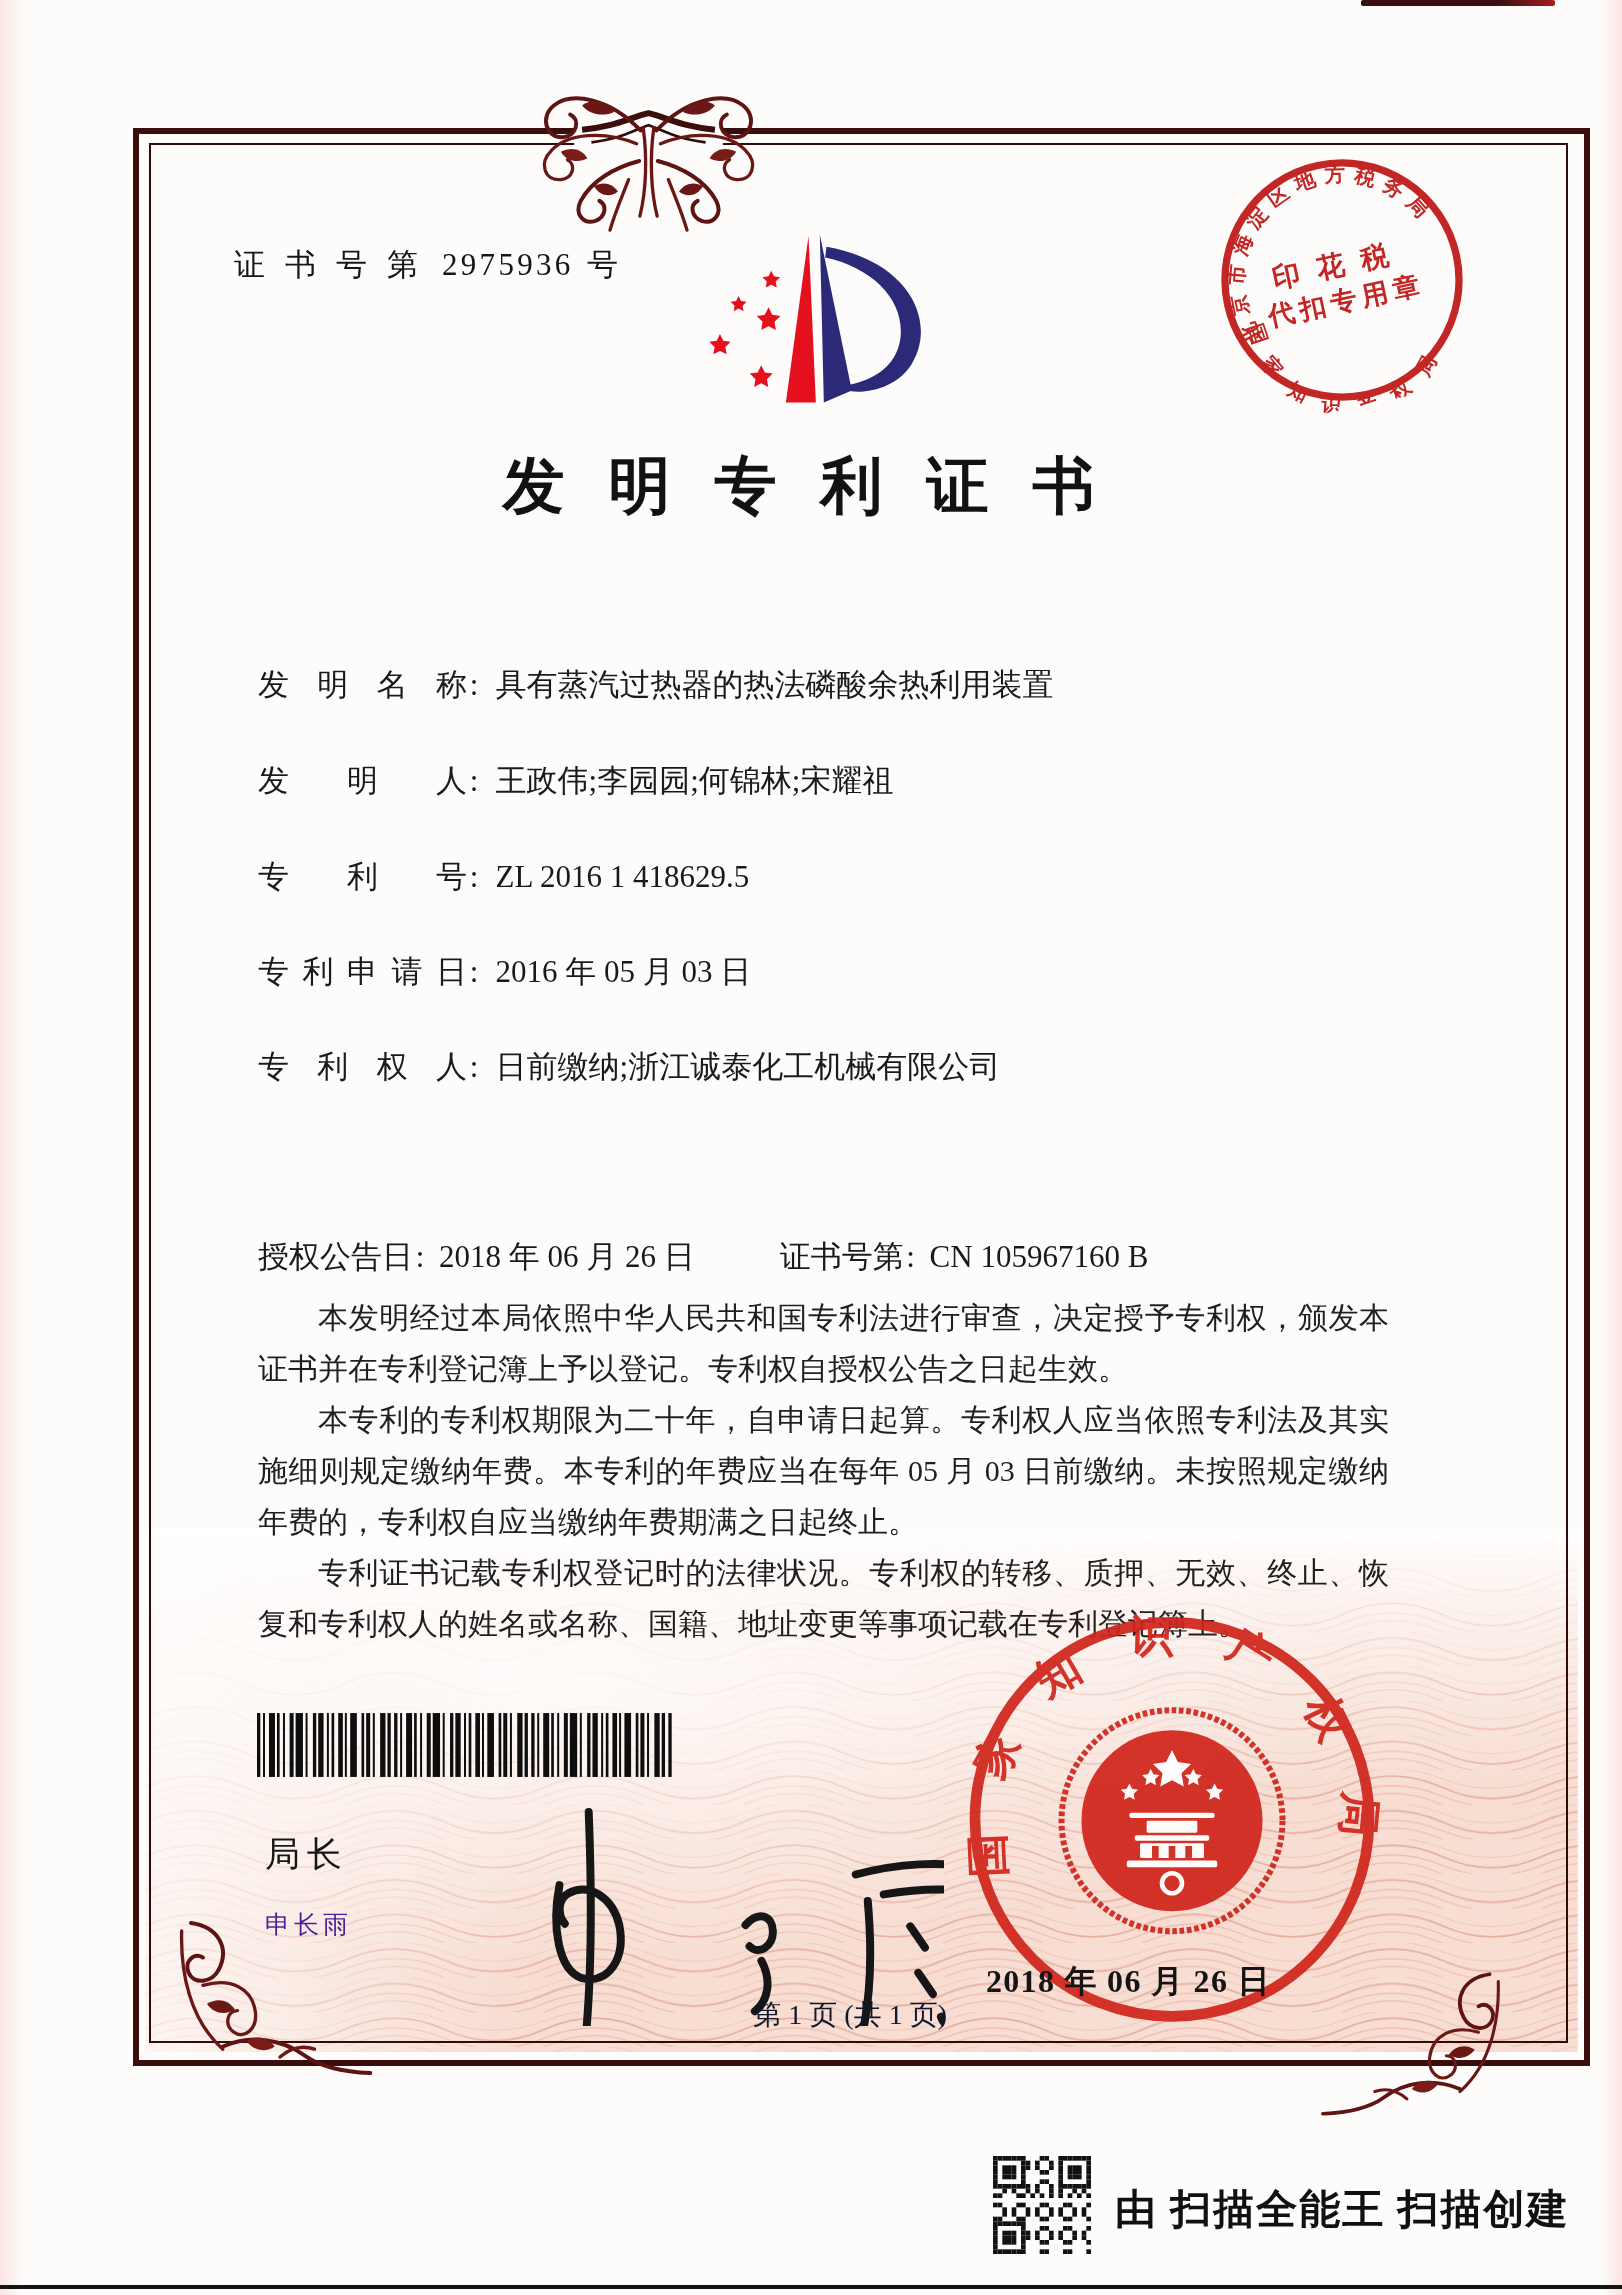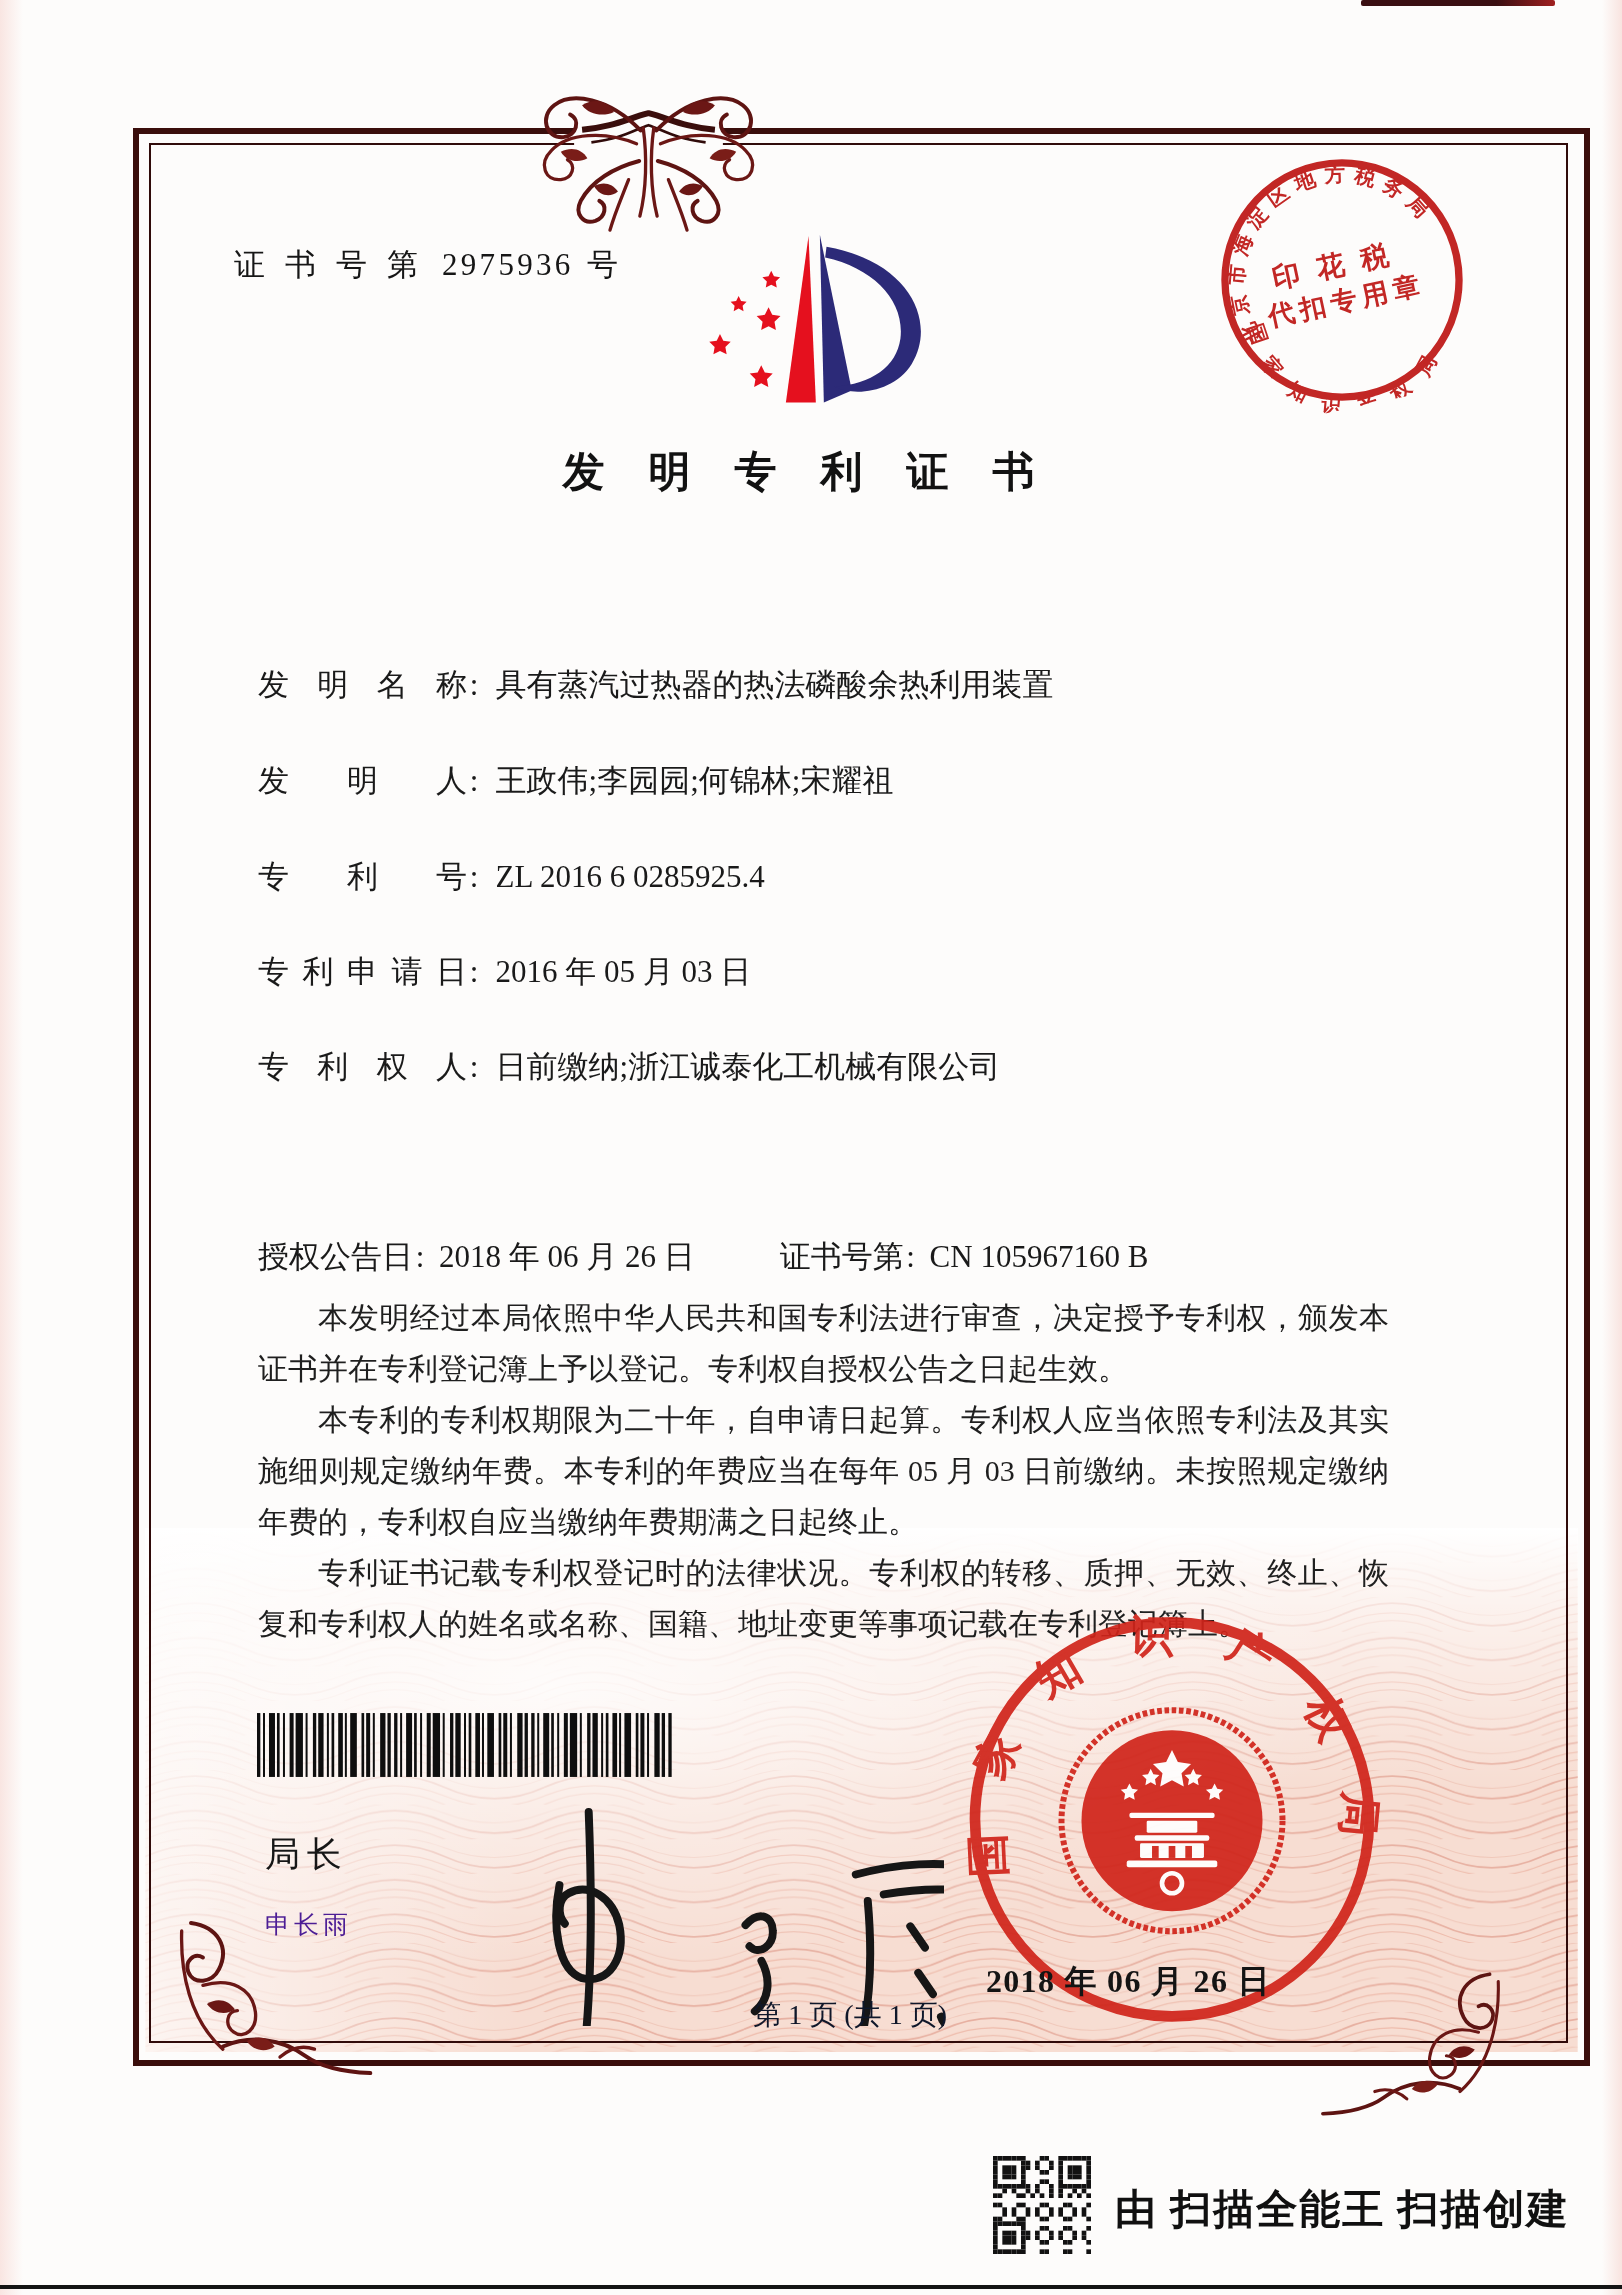--- a/index.html
+++ b/index.html
@@ -43,21 +43,21 @@
   .cert-no .pfx{letter-spacing:20px;}
   .cert-no .num{letter-spacing:3.3px;margin-left:4px;font-family:Liberation Serif, serif;}
   .cert-no .sfx{margin-left:13.3px;}
 
   .logo{position:absolute;left:700px;top:224px;width:253px;height:200px;}
 
   .tax-stamp{position:absolute;left:1215px;top:153px;width:254px;height:254px;
     transform:rotate(-12deg);opacity:.94;}
 
   .title{position:absolute;left:213px;top:444px;width:1171px;text-align:center;
-    font-size:42px;font-weight:700;letter-spacing:44px;text-indent:44px;color:#121212;white-space:nowrap;}
+    font-size:62px;font-weight:700;letter-spacing:44px;text-indent:44px;color:#121212;white-space:nowrap;}
 
   .row{position:absolute;left:258px;font-size:31px;white-space:nowrap;color:#1a1a1a;}
   .row .lbl{display:inline-block;width:209px;text-align:justify;text-align-last:justify;}
   .row .colon{margin-left:2.7px;margin-right:17.3px;}
   .row .val{white-space:pre-wrap;}
   .r0{top:664px;} .r1{top:760px;} .r2{top:856px;} .r3{top:951px;} .r4{top:1046px;} .r5{top:1142px;}
 
   .grant-row{position:absolute;left:258px;top:1236px;font-size:31px;white-space:nowrap;color:#1a1a1a;}
   .grant-row .colon{margin-left:2.7px;margin-right:14.6px;}
   .grant-row .spacer{display:inline-block;width:85px;}
@@ -190,21 +190,21 @@
 
     <div class="title">发明专利证书</div>
 
     <div class="row r0">
       <span class="lbl">发明名称</span><span class="colon">:</span><span class="val">具有蒸汽过热器的热法磷酸余热利用装置</span>
     </div>
     <div class="row r1">
       <span class="lbl">发明人</span><span class="colon">:</span><span class="val">王政伟;李园园;何锦林;宋耀祖</span>
     </div>
     <div class="row r2">
-      <span class="lbl">专利号</span><span class="colon">:</span><span class="val">ZL 2016 6 0285925.4</span>
+      <span class="lbl">专利号</span><span class="colon">:</span><span class="val">ZL 2016 1 418629.5</span>
     </div>
     <div class="row r3">
       <span class="lbl">专利申请日</span><span class="colon">:</span><span class="val">2016 年 05 月 03 日</span>
     </div>
     <div class="row r4">
       <span class="lbl">专利权人</span><span class="colon">:</span><span class="val">日前缴纳;浙江诚泰化工机械有限公司</span>
     </div>
 
     <div class="grant-row">
       <span>授权公告日</span><span class="colon">:</span><span class="val">2018 年 06 月 26 日</span><span class="spacer"></span><span>证书号第</span><span class="colon">:</span><span class="val">CN 105967160 B</span>

